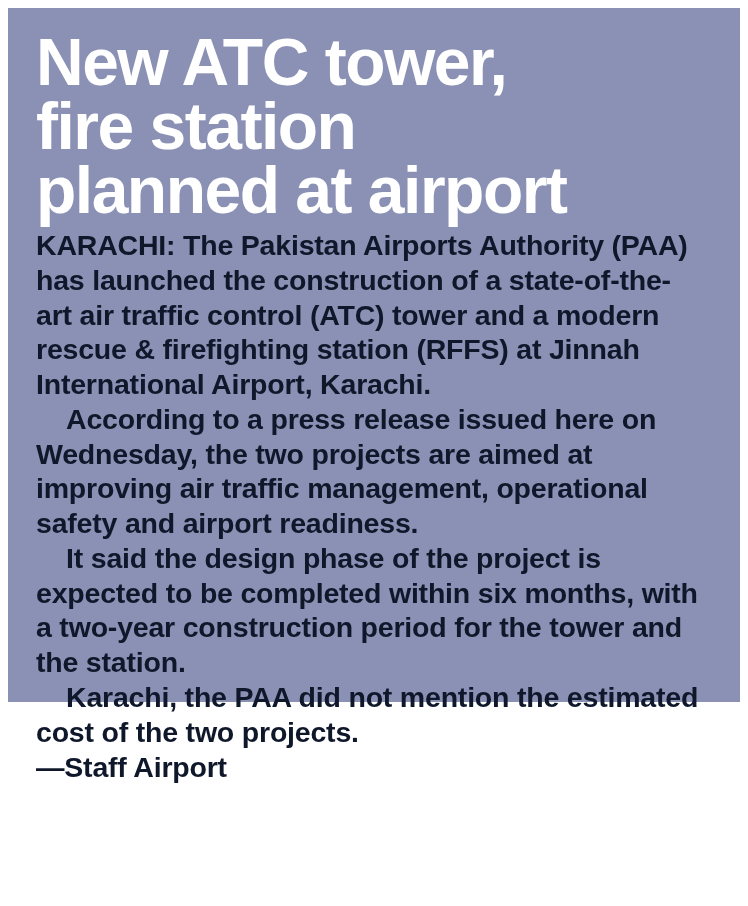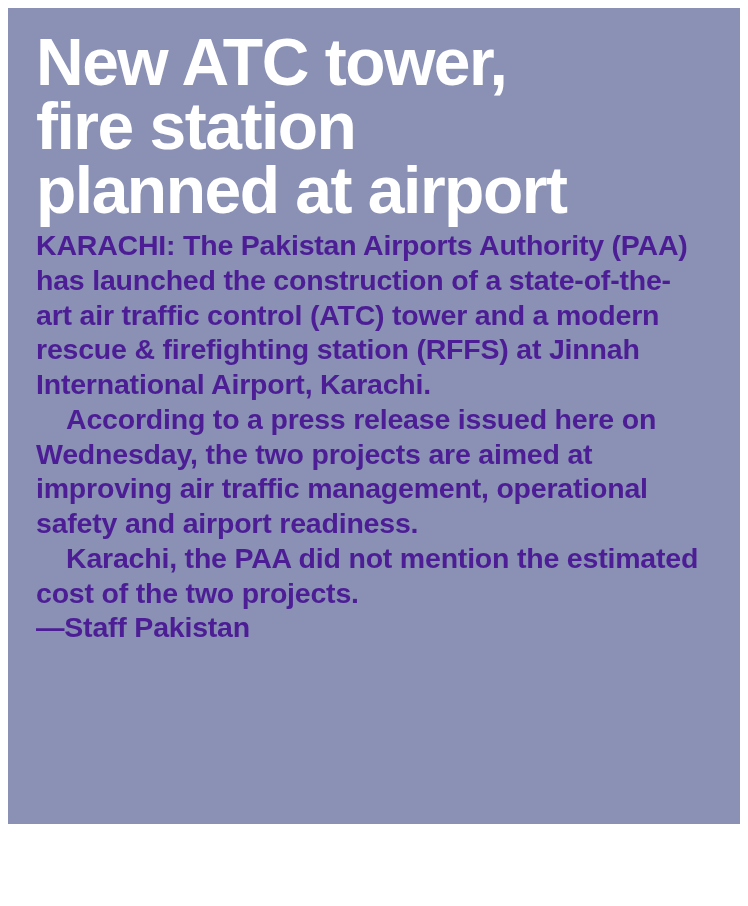--- a/index.html
+++ b/index.html
@@ -11,37 +11,37 @@
     height: 906px;
     background: #ffffff;
     font-family: "Liberation Sans", sans-serif;
     overflow: hidden;
   }
   .clipping {
     position: absolute;
     left: 8px;
     top: 8px;
     width: 732px;
-    height: 816px;
+    height: 694px;
     background: #8a91b4;
     box-sizing: border-box;
     padding: 22px 40px 10px 28px;
   }
   .headline {
     color: #ffffff;
     font-family: "Liberation Sans", sans-serif;
     font-weight: bold;
     font-size: 66px;
     line-height: 0.97;
     letter-spacing: -1.5px;
     margin: 0 0 6px 0;
     white-space: pre-line;
   }
   .body-text {
-    color: #4c1d95;
+    color: #0f172a;
     font-family: "Liberation Sans", sans-serif;
     font-weight: bold;
     font-size: 28.5px;
     line-height: 1.22;
     letter-spacing: -0.2px;
     margin: 0;
   }
   .para {
     margin: 0;
     text-indent: 0;
@@ -56,16 +56,17 @@
 </head>
 <body>
 
 <div class="clipping">
   <h1 class="headline">New ATC tower,
 fire station
 planned at airport</h1>
   <div class="body-text">
     <p class="para">KARACHI: The Pakistan Airports Authority (PAA) has launched the construction of a state-of-the-art air traffic control (ATC) tower and a modern rescue &amp; firefighting station (RFFS) at Jinnah International Airport, Karachi.</p>
     <p class="para indent">According to a press release issued here on Wednesday, the two projects are aimed at improving air traffic management, operational safety and airport readiness.</p>
+    <p class="para indent">It said the design phase of the project is expected to be completed within six months, with a two-year construction period for the tower and the station.</p>
     <p class="para indent">Karachi, the PAA did not mention the estimated cost of the two projects.</p>
-    <p class="signoff">—Staff Pakistan</p>
+    <p class="signoff">—Staff Airport</p>
   </div>
 </div>
 
 </body></html>

